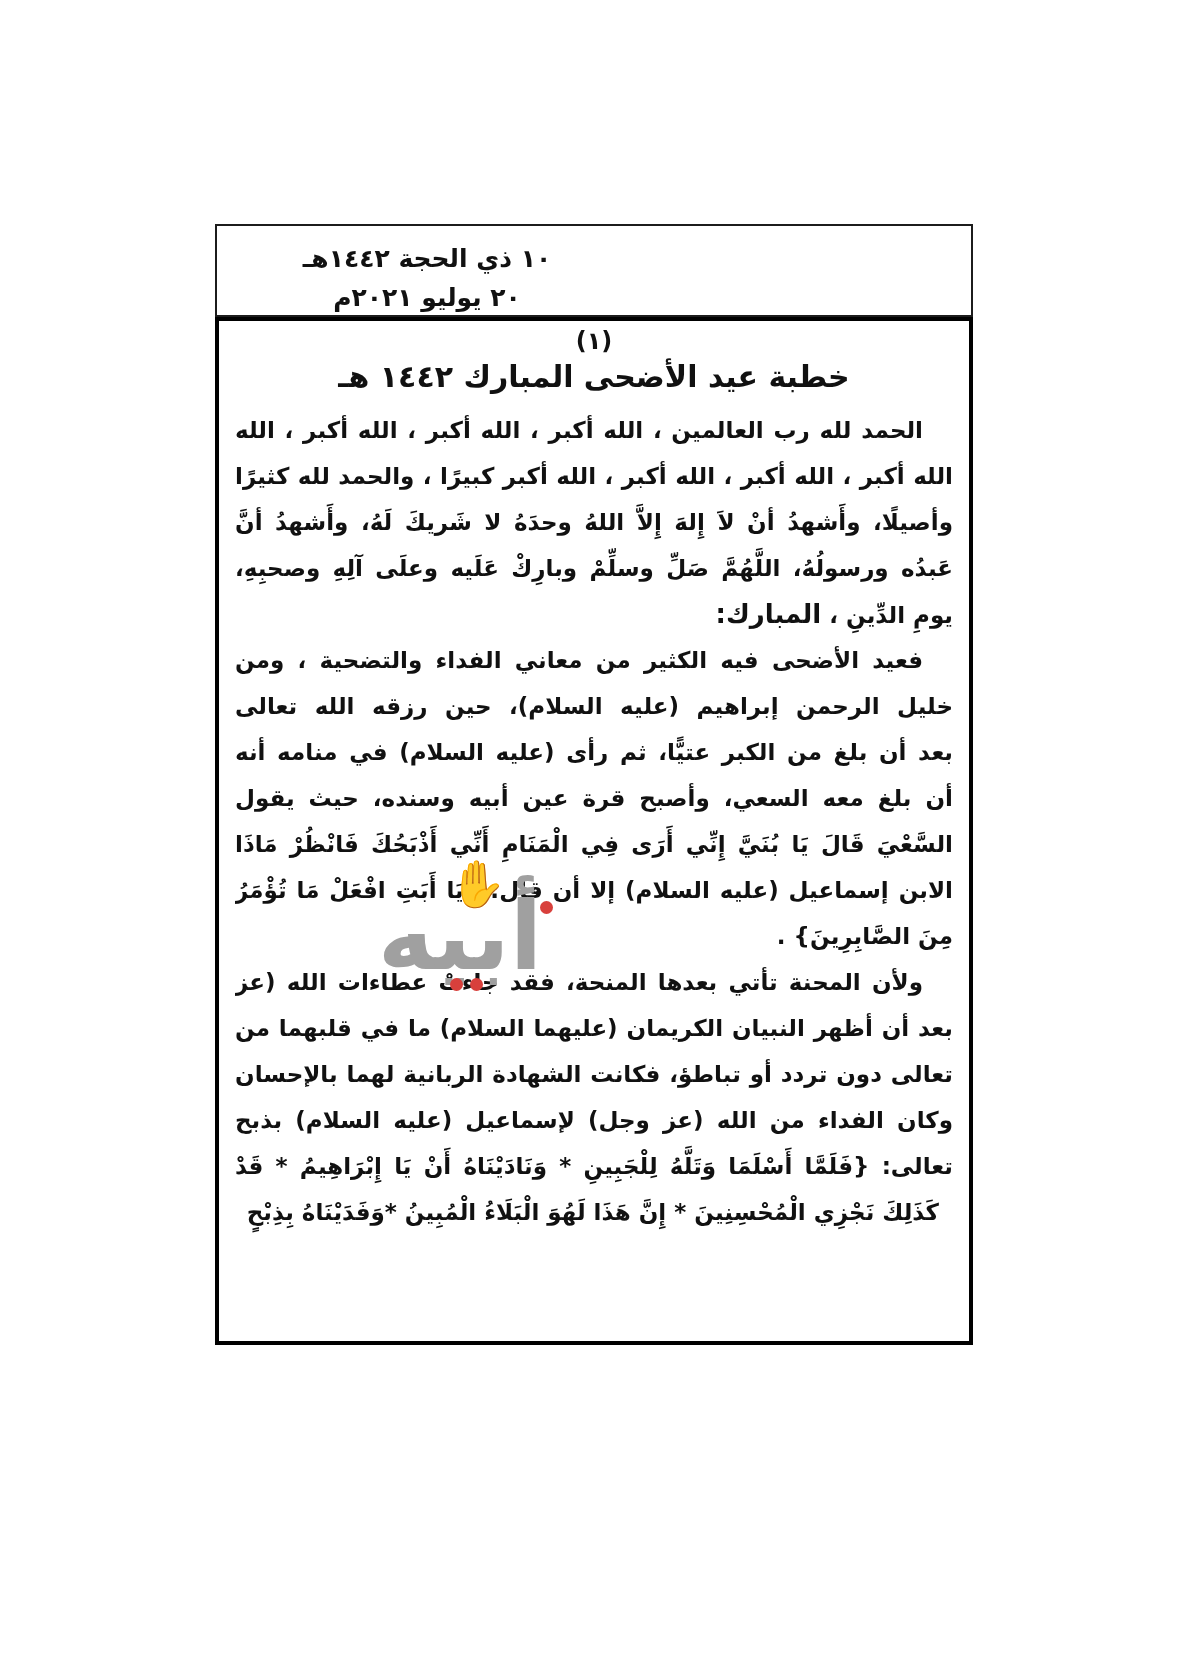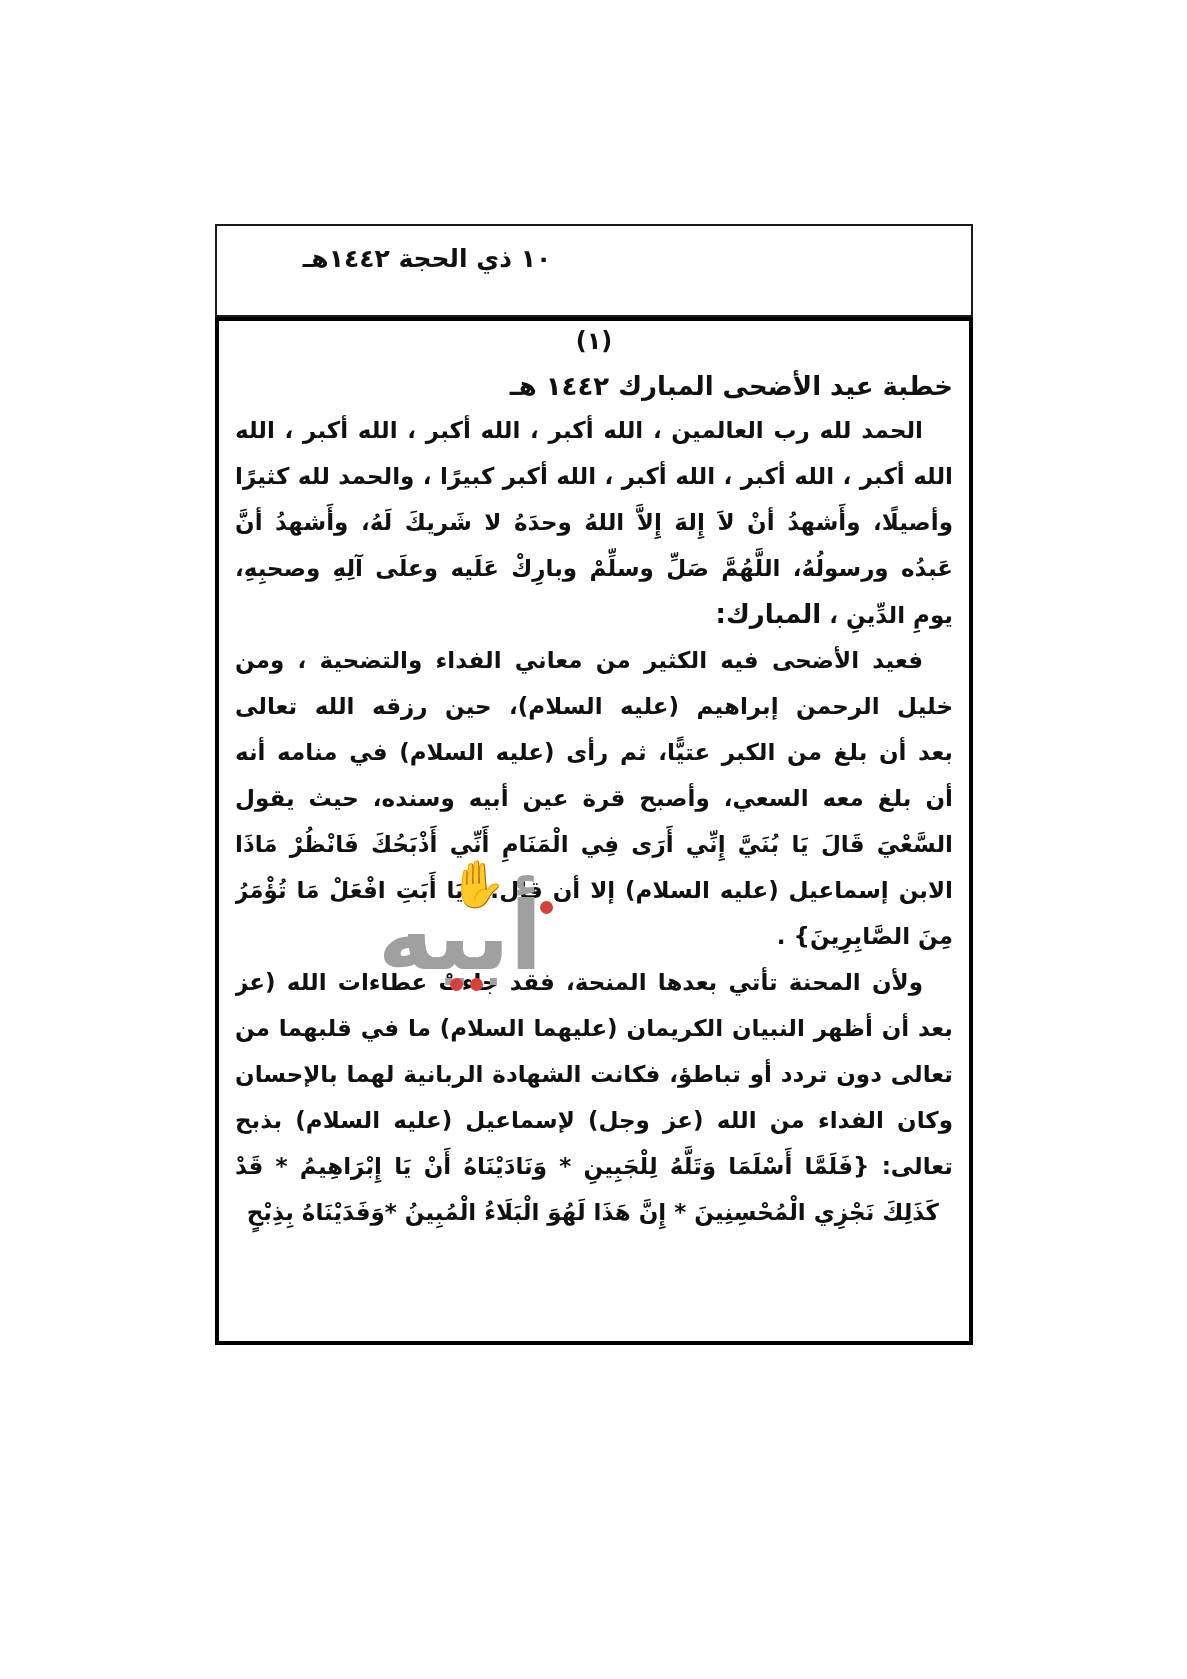--- a/index.html
+++ b/index.html
@@ -22,21 +22,21 @@
   .h-col{position:absolute;top:13px;text-align:center;direction:rtl;font-weight:bold;}
   .h-ministry{right:110px;width:350px;font-size:27px;line-height:39px;}
   .h-dates{left:35px;width:350px;font-size:25px;line-height:39px;}
 
   
   .main-box{
     position:absolute;left:215px;top:317px;width:750px;height:1020px;
     border:4px solid #000000;background:#ffffff;
   }
   .page-num{margin:6px 0 0;text-align:center;font-size:24px;font-weight:bold;direction:rtl;}
-  .doc-title{margin:16px;text-align:right;font-size:26px;font-weight:bold;direction:rtl;}
+  .doc-title{margin:4px;text-align:center;font-size:30px;font-weight:bold;direction:rtl;}
 
   .body-text{
     position:absolute;left:16px;right:16px;top:86px;
     direction:rtl;font-size:23px;font-weight:bold;color:var(--ink);
   }
   .line{
     height:46px;line-height:46px;overflow:hidden;
     text-align:justify;text-align-last:justify;
   }
   .line.indent{padding-right:30px;}
@@ -60,20 +60,21 @@
   .dot-c{bottom:12px;right:128px;}
 </style>
 </head>
 <body>
 
 <div class="page">
 
   <div class="header-box">
     <div class="h-col h-dates">
       <div>١٠ ذي الحجة ١٤٤٢هـ</div>
+      <div>٢٠ يوليو ٢٠٢١م</div>
     </div>
   </div>
 
   <div class="main-box">
     <div class="page-num">(١)</div>
     <div class="doc-title">خطبة عيد الأضحى المبارك ١٤٤٢ هـ</div>
 
     <div class="body-text">
 
       <div class="line indent">الحمد لله رب العالمين ، الله أكبر ، الله أكبر ، الله أكبر ، الله أكبر ، الله أكبر ، الله أكبر ،</div>

